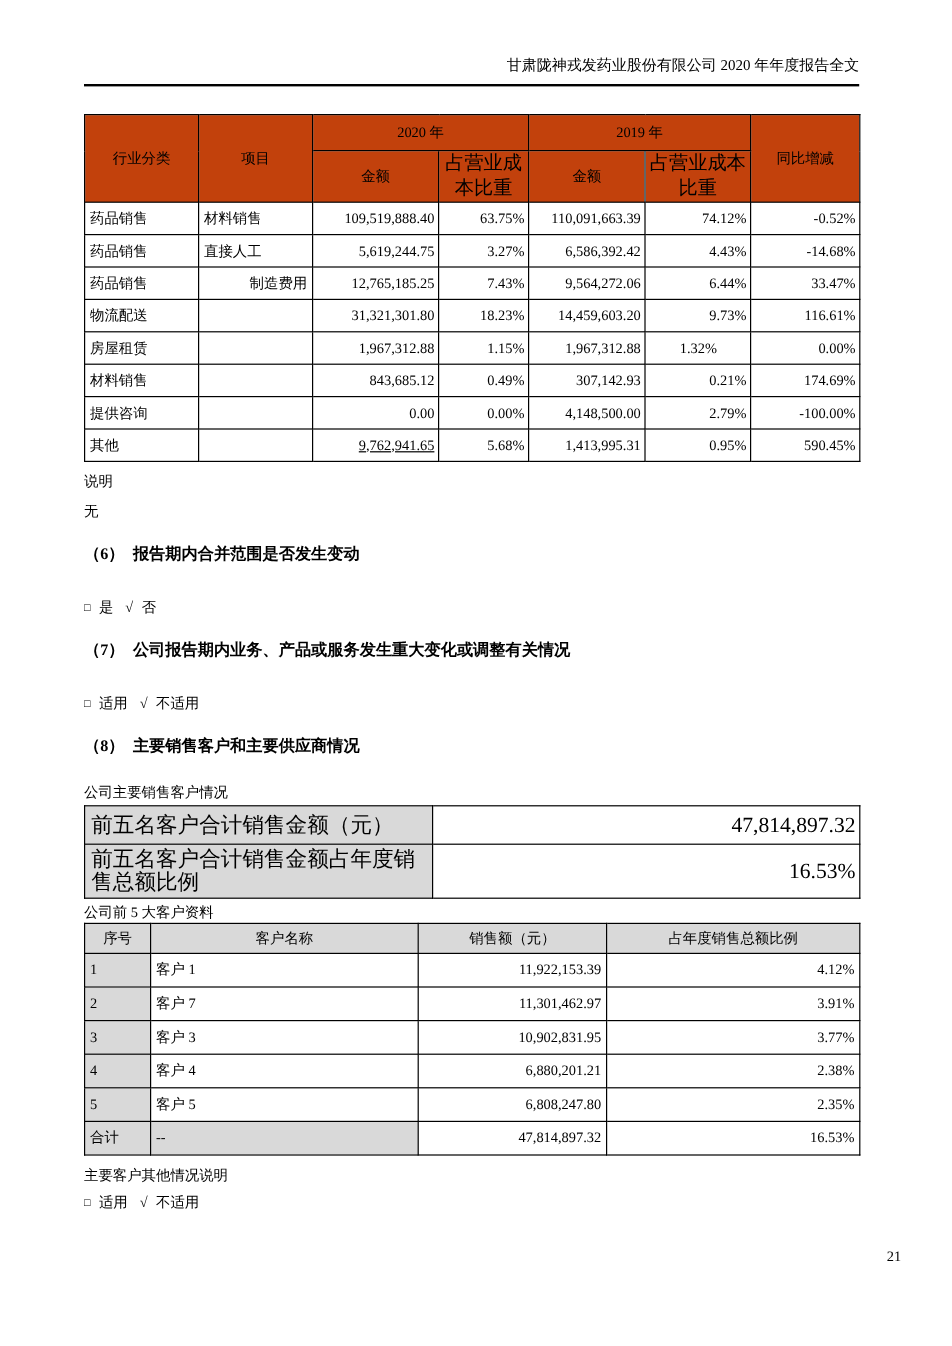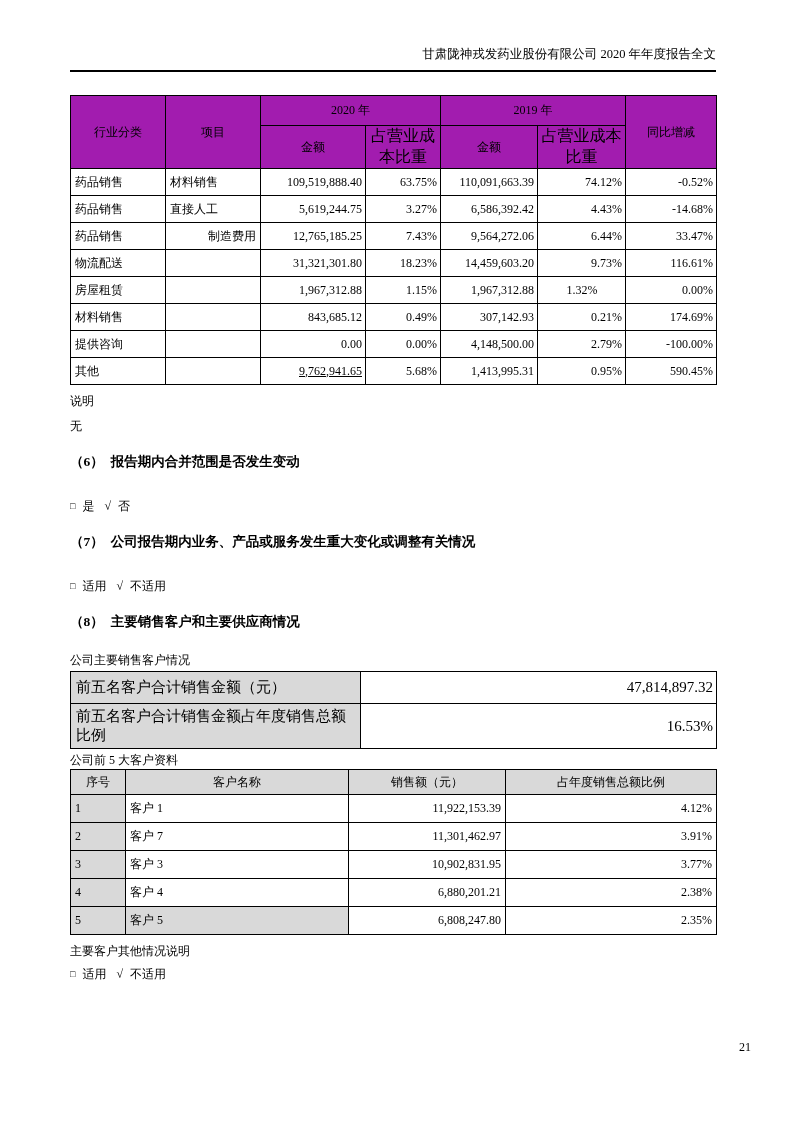--- a/index.html
+++ b/index.html
@@ -16,40 +16,40 @@
     text-align:right; font-size:12.5px; line-height:17px;
     padding-bottom:7px; border-bottom:2px solid #000;
   }
 
   
   table { border-collapse:collapse; width:646px; table-layout:fixed; }
   th, td { border:1px solid #000; font-weight:normal; overflow:hidden; }
 
   
   .cost-table { margin-top:23px; font-size:12px; }
-  .cost-table th { background:#a21caf; text-align:center; height:30px; padding:0 1px; }
+  .cost-table th { background:#c2410c; text-align:center; height:30px; padding:0 1px; }
   .cost-table th.th-small { font-size:16px; }
   .cost-table td { height:27px; padding:2px 4px; }
   .cost-table td.num { text-align:right; padding-right:3px; }
 
   .note-label { font-size:12px; margin-top:8px; line-height:17px; }
   .note-value { font-size:12px; margin-top:8px; line-height:17px; }
 
   
   .sec-heading { font-size:13.5px; font-weight:bold; margin-top:17px; line-height:20px; }
   .sec-heading .sec-num { margin-right:7px; }
   .option-line { font-size:12px; margin-top:26px; line-height:17px; }
   .option-line .box { font-size:9px; vertical-align:1px; }
   .option-line .opt { margin:0 10px 0 7px; }
   .option-line .check { margin-right:7px; }
 
   .sub-label { font-size:12px; margin-top:20px; line-height:17px; }
 
   
-  .summary-table { margin-top:2px; font-size:15px; }
+  .summary-table { margin-top:2px; font-size:18px; }
   .summary-table td.lbl { background:#d9d9d9; padding:3px 3px 3px 5px; line-height:19px; }
   .summary-table td.val { text-align:right; padding-right:3px; }
   .summary-table tr.r1 td, .summary-table tr.r2 td { height:32px; }
   .summary-table tr.r3 td { height:46px; }
 
   .top5-label { font-size:12px; margin-top:3px; line-height:16px; }
 
   
   .top5-table { margin-top:1px; font-size:12px; }
   .top5-table th { background:#d9d9d9; text-align:center; height:25px; padding:0 2px; }
@@ -254,20 +254,26 @@
           <td style="text-align: left;">客户 4</td>
           <td class="num" style="text-align: right;">6,880,201.21</td>
           <td class="num" style="text-align: right;">2.38%</td>
         </tr>
         <tr>
           <td style="text-align: left;">5</td>
           <td style="text-align: left;">客户 5</td>
           <td class="num" style="text-align: right;">6,808,247.80</td>
           <td class="num" style="text-align: right;">2.35%</td>
         </tr>
+        <tr>
+          <td style="text-align: left;">合计</td>
+          <td style="text-align: left;">--</td>
+          <td class="num" style="text-align: right;">47,814,897.32</td>
+          <td class="num" style="text-align: right;">16.53%</td>
+        </tr>
       </tbody>
   </table>
 
   <div class="other-label">主要客户其他情况说明</div>
   <div class="option-line other-option">
     <span class="box">□</span><span class="opt">适用</span><span class="check">√</span><span>不适用</span>
   </div>
 
 </div>
 

